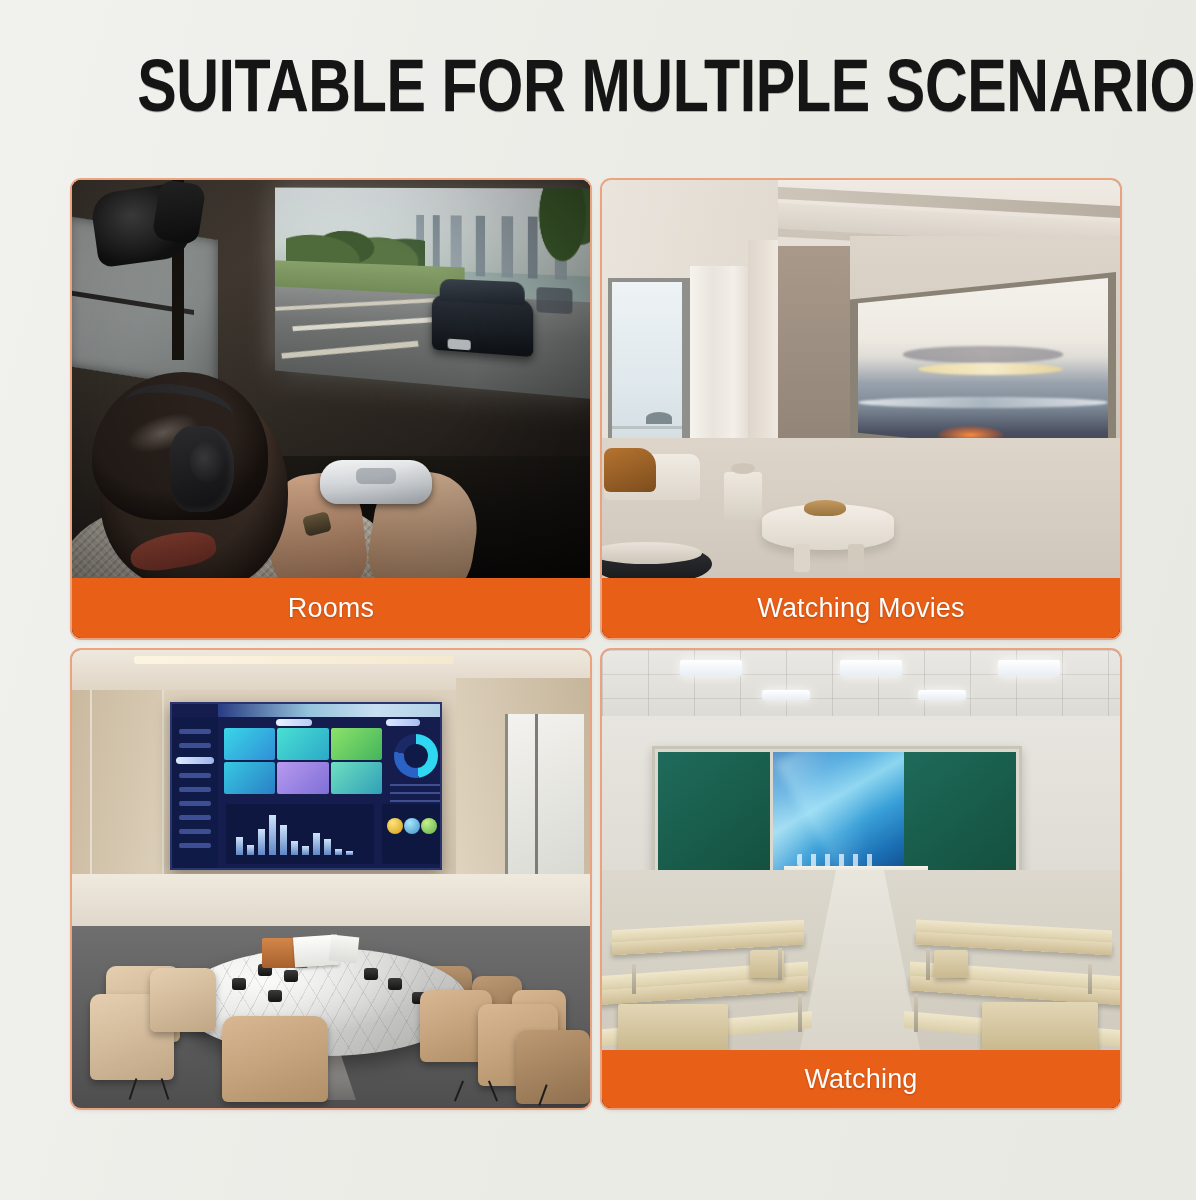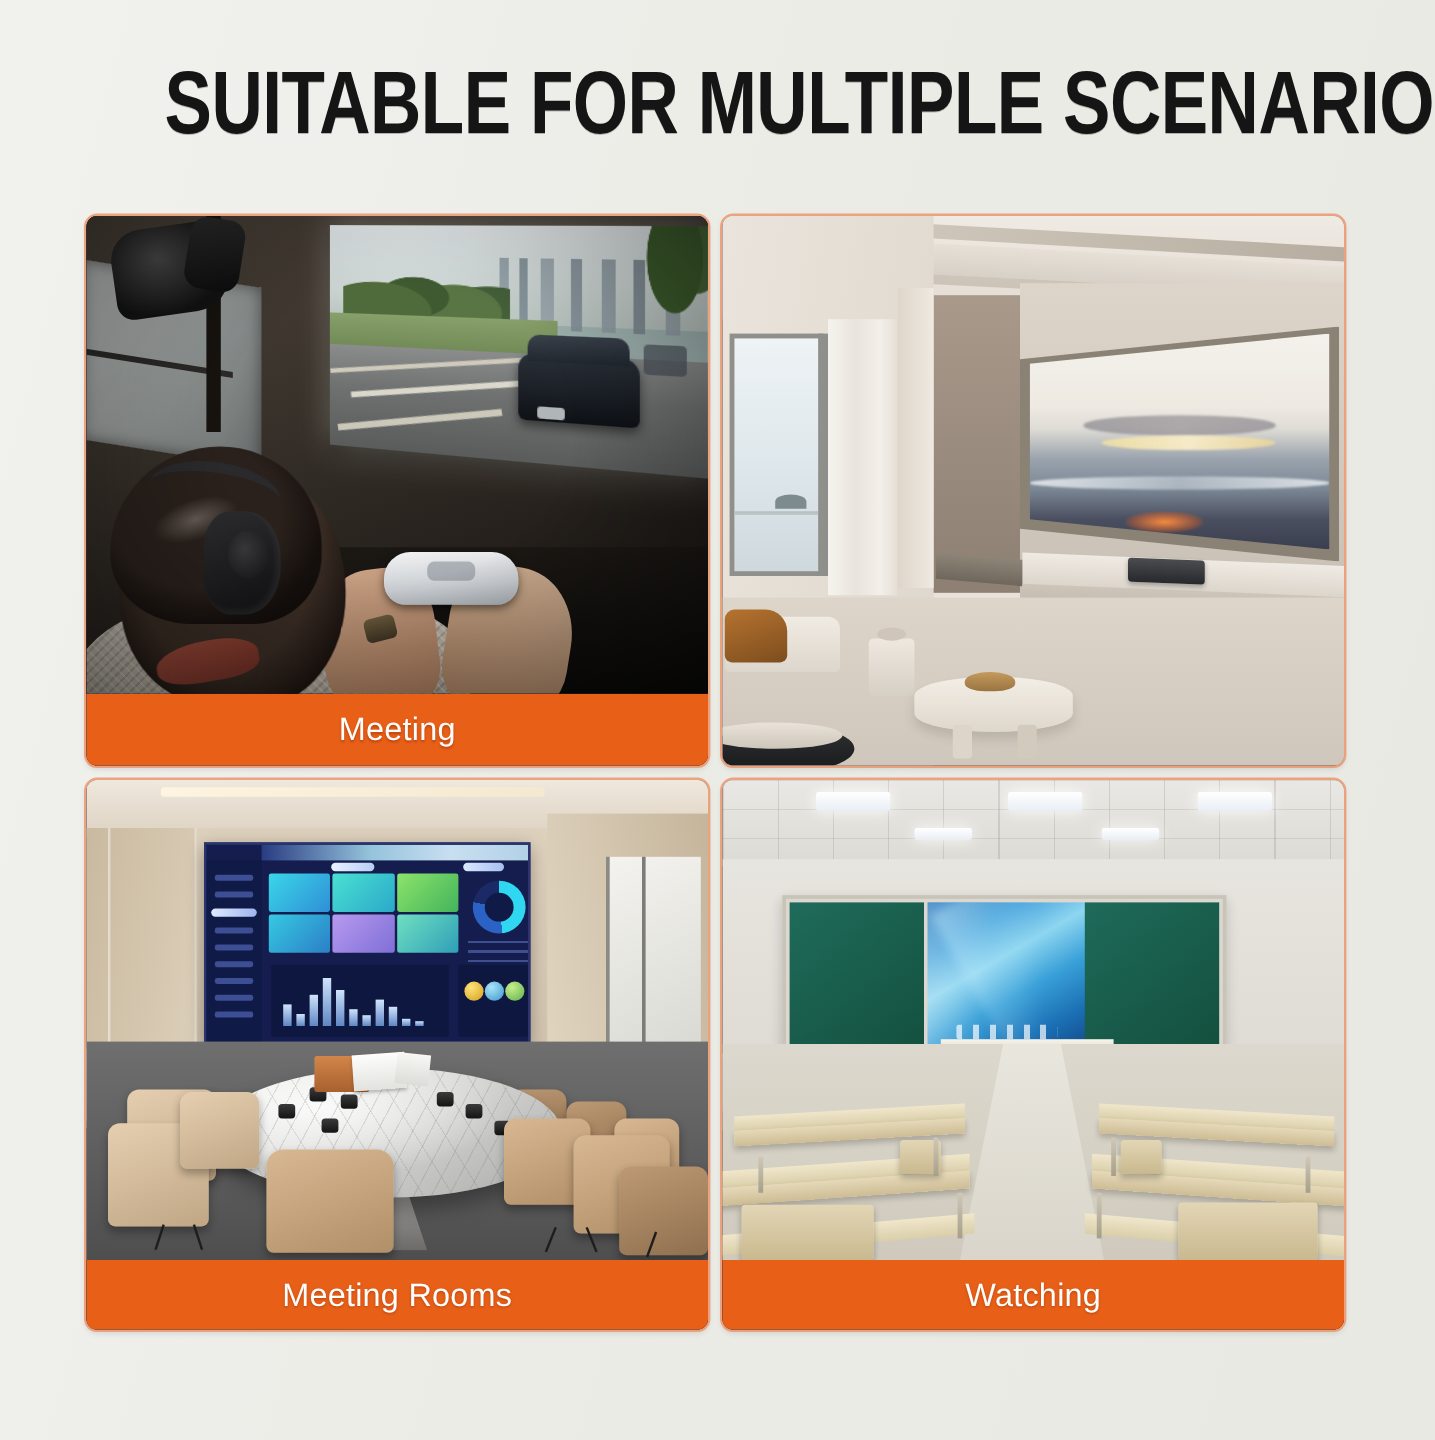--- a/index.html
+++ b/index.html
@@ -432,21 +432,21 @@
         <div class="g-watch"></div>
         <div class="g-head"></div>
         <div class="g-hair"></div>
         <div class="g-hairhl"></div>
         <div class="g-headphone"></div>
         <div class="g-ear"></div>
         <div class="g-band"></div>
         <div class="g-collar"></div>
         <div class="g-vig"></div>
       </div>
-      <div class="caption">Meeting</div>
+      <div class="caption">Rooms</div>
     </div>
 
     <div class="card">
       <div class="photo movies">
         <div class="m-ceil"></div>
         <div class="m-cove"></div>
         <div class="m-cove2"></div>
         <div class="m-cove3"></div>
         <div class="m-wallL"></div>
         <div class="m-wallC"></div>
@@ -471,20 +471,21 @@
         <div class="m-sofa"></div>
         <div class="m-throw"></div>
         <div class="m-side"></div>
         <div class="m-coffee"></div>
         <div class="m-leg1"></div>
         <div class="m-leg2"></div>
         <div class="m-bowl"></div>
         <div class="m-rug"></div>
         <div class="m-rug2"></div>
       </div>
+      <div class="caption">Watching Movies</div>
     </div>
 
     <div class="card">
       <div class="photo meeting">
         <div class="r-ceil"></div>
         <div class="r-cove"></div>
         <div class="r-wall"></div>
         <div class="r-panelL"></div>
         <div class="r-panelL2"></div>
         <div class="r-panelR"></div>
@@ -570,21 +571,20 @@
         <div class="chair" style="left:348px;bottom:46px;width:72px;height:72px;"></div>
         <div class="chair" style="left:406px;bottom:22px;width:80px;height:82px;"></div>
         <div class="chair dark" style="left:444px;bottom:4px;width:74px;height:74px;"></div>
 
         <div class="r-leg" style="left:60px;bottom:8px;transform:rotate(18deg);"></div>
         <div class="r-leg" style="left:92px;bottom:8px;transform:rotate(-18deg);"></div>
         <div class="r-leg" style="left:386px;bottom:6px;transform:rotate(22deg);"></div>
         <div class="r-leg" style="left:420px;bottom:6px;transform:rotate(-22deg);"></div>
         <div class="r-leg" style="left:470px;bottom:2px;transform:rotate(20deg);"></div>
       </div>
-      <div class="caption">Meeting Rooms</div>
     </div>
 
     <div class="card">
       <div class="photo lecture">
         <div class="l-ceil"></div>
         <div class="l-ceilgrid"></div>
         <div class="l-lamp" style="left:78px;"></div>
         <div class="l-lamp" style="left:238px;"></div>
         <div class="l-lamp" style="left:396px;"></div>
         <div class="l-lamp" style="left:160px;top:40px;width:48px;height:10px;"></div>

